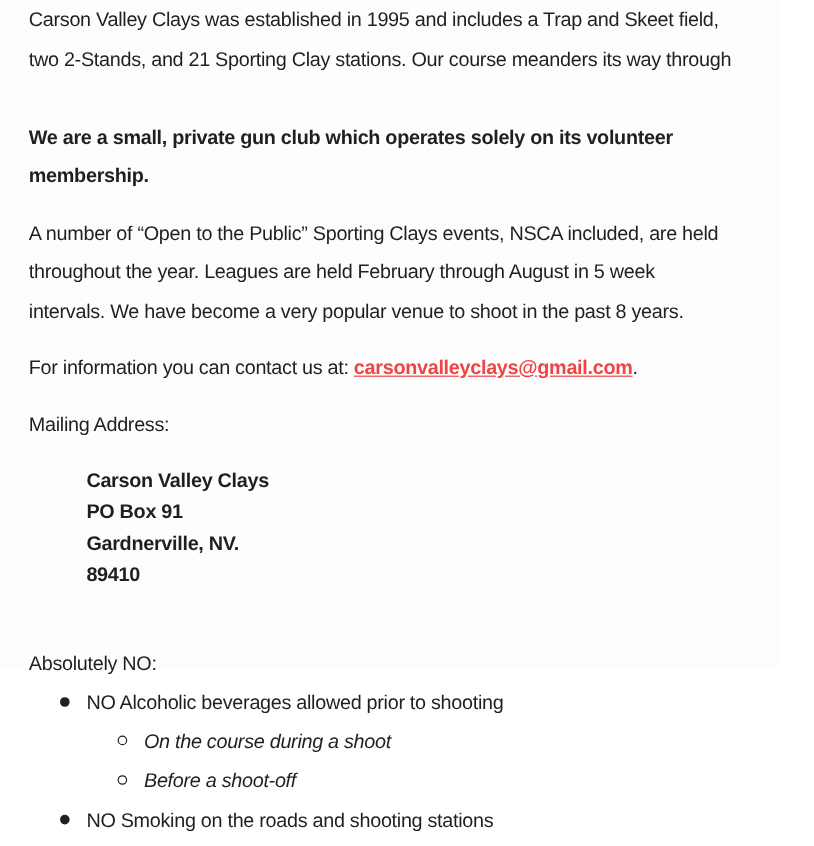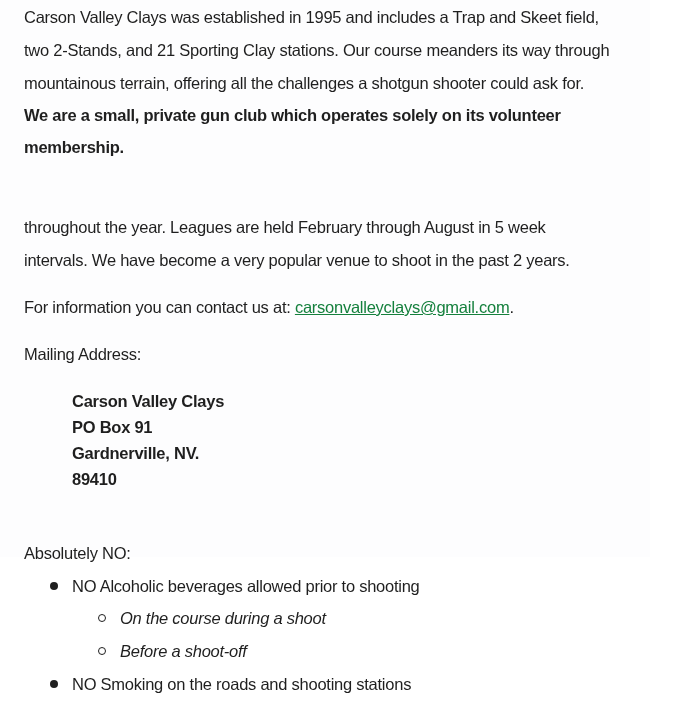--- a/index.html
+++ b/index.html
@@ -3,39 +3,39 @@
   <meta charset="utf-8">
   <style>
     html, body { margin: 0; padding: 0; background: #ffffff; }
     body {
       width: 678px; height: 705px; overflow: hidden; position: relative;
       font-family: "Liberation Sans", sans-serif; color: #1f1f1f; font-size: 16.5px;
     }
     .content { position: absolute; left: 0; top: 0; width: 650px; background: #fdfdfe; height: 557px; }
     .line { position: absolute; left: 24px; white-space: nowrap; letter-spacing: -0.25px; }
     .bold { font-weight: bold; }
-    a.email { color: #15803d; text-decoration: underline; }
+    a.email { color: #ef4444; text-decoration: underline; font-weight: bold; }
     .addr { position: absolute; left: 72px; white-space: nowrap; letter-spacing: -0.25px; font-weight: bold; }
     .bullet-item { position: absolute; left: 50px; white-space: nowrap; letter-spacing: -0.25px; }
     .bullet-item .dot { display: inline-block; width: 8px; height: 8px; background: #1f1f1f; border-radius: 50%; margin-right: 14px; vertical-align: middle; position: relative; top: -2px; }
     .sub-item { position: absolute; left: 98px; white-space: nowrap; letter-spacing: -0.25px; font-style: italic; }
     .sub-item .circ { display: inline-block; width: 6px; height: 6px; border: 1.2px solid #1f1f1f; border-radius: 50%; margin-right: 14px; vertical-align: middle; position: relative; top: -2px; }
   </style>
 </head>
 <body>
 
 <div class="content">
   <div class="line" style="top:8px">Carson Valley Clays was established in 1995 and includes a Trap and Skeet field,</div>
   <div class="line" style="top:41px">two 2-Stands, and 21 Sporting Clay stations. Our course meanders its way through</div>
-  <div class="line" style="top:74px">mountainous terrain, offering all the challenges a shotgun shooter could ask for.</div>
   <div class="line bold" style="top:106px">We are a small, private gun club which operates solely on its volunteer</div>
   <div class="line bold" style="top:138px">membership.</div>
 
+  <div class="line" style="top:186px">A number of “Open to the Public” Sporting Clays events, NSCA included, are held</div>
   <div class="line" style="top:218px">throughout the year. Leagues are held February through August in 5 week</div>
-  <div class="line" style="top:251px">intervals. We have become a very popular venue to shoot in the past 2 years.</div>
+  <div class="line" style="top:251px">intervals. We have become a very popular venue to shoot in the past 8 years.</div>
 
   <div class="line" style="top:298px">
     <span>For information you can contact us at: </span><a class="email" href="#">carsonvalleyclays@gmail.com</a><span>.</span>
   </div>
 
   <div class="line" style="top:345px">Mailing Address:</div>
   <div class="addr" style="top:392px">Carson Valley Clays</div>
   <div class="addr" style="top:418px">PO Box 91</div>
   <div class="addr" style="top:444px">Gardnerville,  NV.</div>
   <div class="addr" style="top:470px">89410</div>

